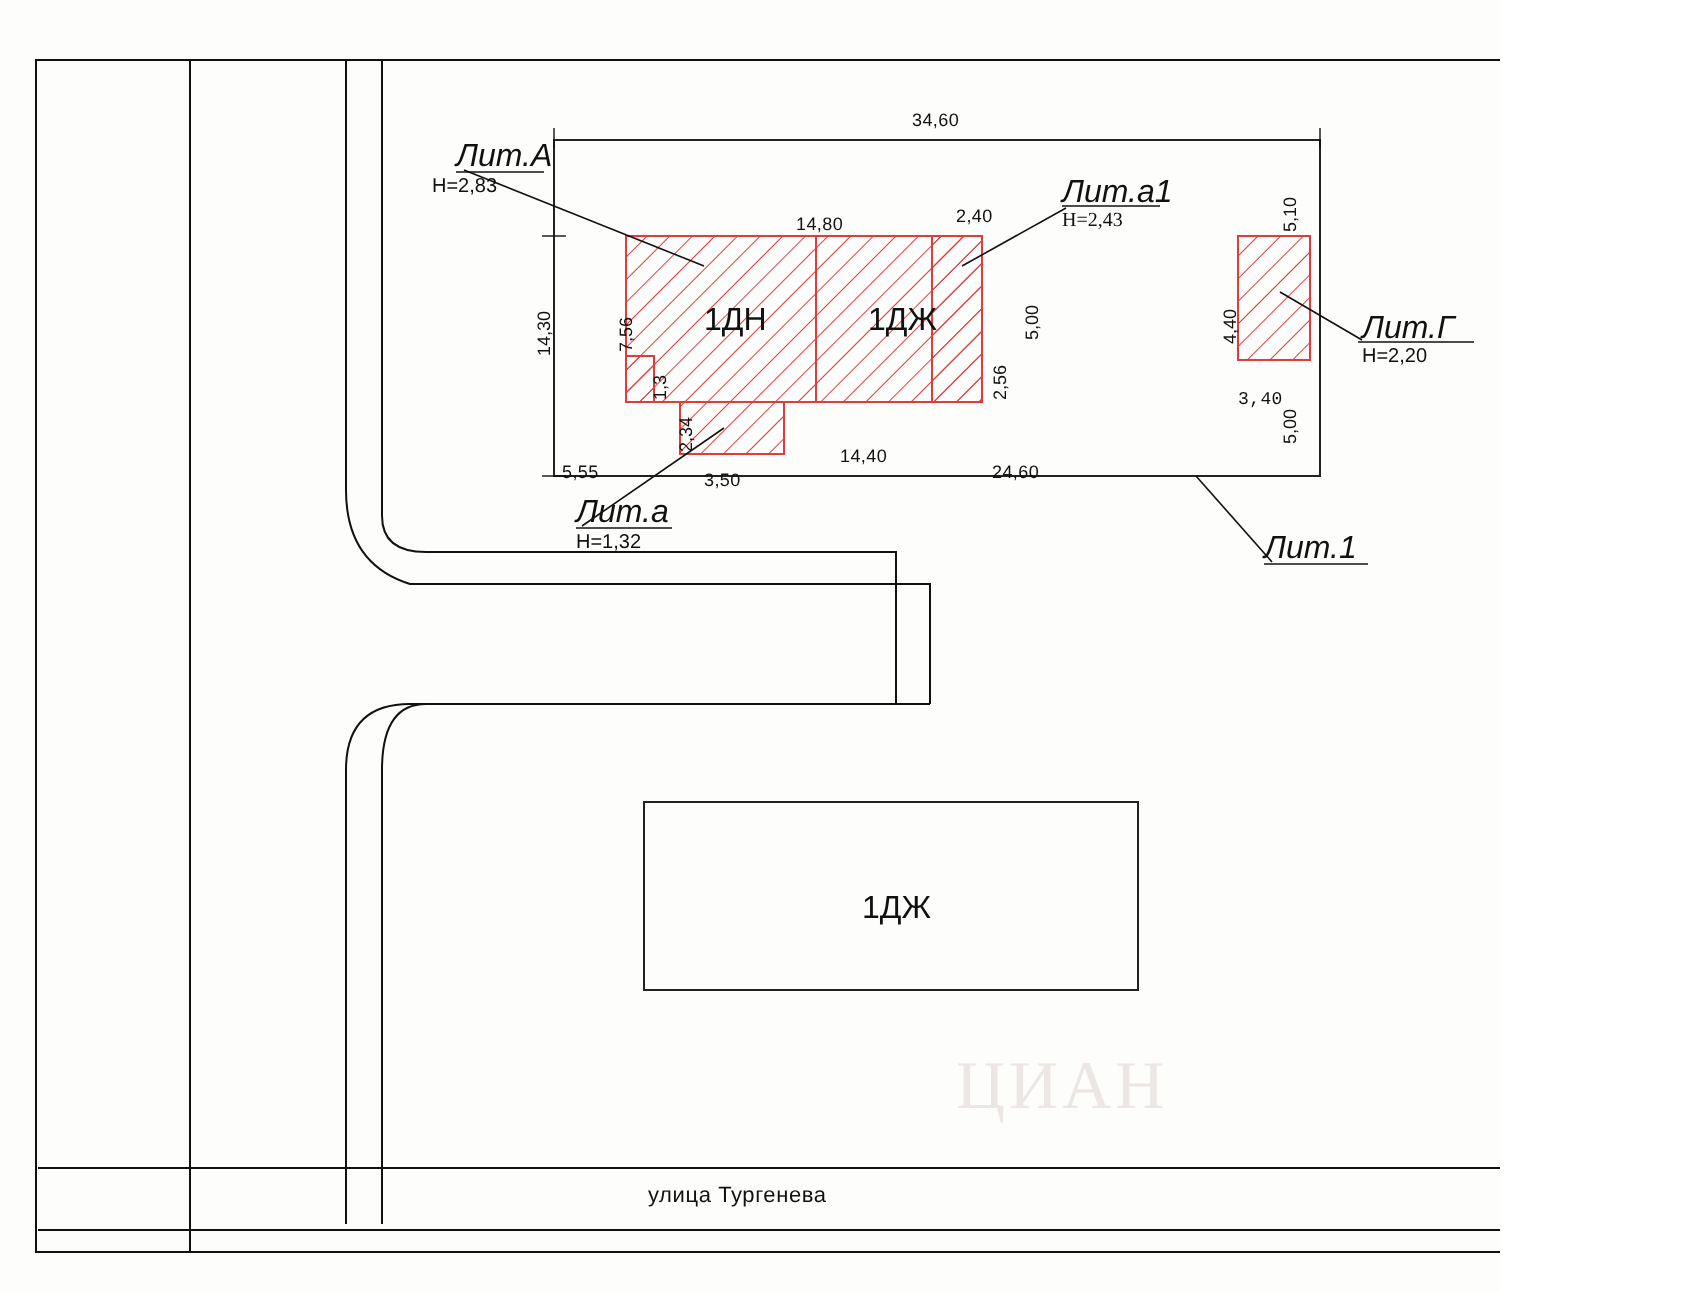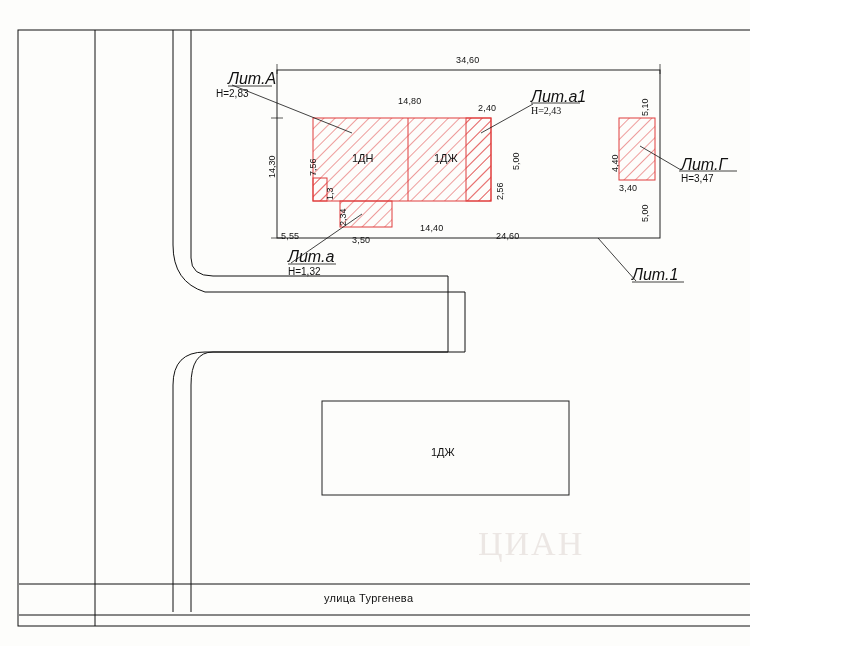--- a/index.html
+++ b/index.html
@@ -39,21 +39,21 @@
     transform: rotate(-90deg);
   }
   .lit {
     font-style: italic;
     font-size: 16px;
   }
   .lit-h {
     font-size: 10px;
   }
   .room {
-    font-size: 11px;
+    font-size: 16px;
   }
   .street {
     font-size: 11px;
     letter-spacing: 0.3px;
   }
   .wm {
     position: absolute;
     left: 478px;
     top: 525px;
     font-size: 34px;
@@ -121,26 +121,26 @@
     <g stroke="#111111" stroke-width="0.7">
       <line x1="277" y1="64" x2="277" y2="74"></line>
       <line x1="660" y1="64" x2="660" y2="74"></line>
       <line x1="271" y1="118" x2="283" y2="118"></line>
       <line x1="271" y1="238" x2="283" y2="238"></line>
     </g>
   </svg>
 
   <div class="lbl dim" style="left:456px; top:56px;">34,60</div>
 
-  <div class="lbl dim" style="left:398px; top:97px;">14,80</div>
+  <div class="lbl dim" style="left:398px; top:108px;">14,80</div>
   <div class="lbl dim" style="left:478px; top:104px;">2,40</div>
 
   <div class="lbl dim-v" style="left:641px; top:116px;">5,10</div>
   <div class="lbl dim-v" style="left:611px; top:172px;">4,40</div>
-  <div class="lbl dim" style="left:619px; top:184px;">3,40</div>
+  <div class="lbl dim" style="left:619px; top:196px;font-family:Liberation Mono, monospace;">3,40</div>
   <div class="lbl dim-v" style="left:641px; top:222px;">5,00</div>
 
   <div class="lbl dim-v" style="left:512px; top:170px;">5,00</div>
   <div class="lbl dim-v" style="left:496px; top:200px;">2,56</div>
 
   <div class="lbl dim-v" style="left:268px; top:178px;">14,30</div>
   <div class="lbl dim-v" style="left:309px; top:176px;">7,56</div>
   <div class="lbl dim-v" style="left:326px; top:200px;">1,3</div>
   <div class="lbl dim-v" style="left:339px; top:226px;">2,34</div>
 
@@ -156,21 +156,21 @@
   <div class="lbl lit" style="left:228px; top:70px;">Лит.А</div>
   <div class="lbl lit-h" style="left:216px; top:88px;">H=2,83</div>
 
   <div class="lbl lit" style="left:288px; top:248px;">Лит.а</div>
   <div class="lbl lit-h" style="left:288px; top:266px;">H=1,32</div>
 
   <div class="lbl lit" style="left:531px; top:88px;">Лит.а1</div>
   <div class="lbl lit-h" style="left:531px; top:105px;font-family:Liberation Serif, serif;">H=2,43</div>
 
   <div class="lbl lit" style="left:681px; top:156px;">Лит.Г</div>
-  <div class="lbl lit-h" style="left:681px; top:173px;">H=3,47</div>
+  <div class="lbl lit-h" style="left:681px; top:173px;">H=2,20</div>
 
   <div class="lbl lit" style="left:632px; top:266px;">Лит.1</div>
 
   <div class="lbl street" style="left:324px; top:592px;text-align:center;">улица Тургенева</div>
 
   <div class="wm">ЦИАН</div>
 
 </div>
 
 </body></html>

